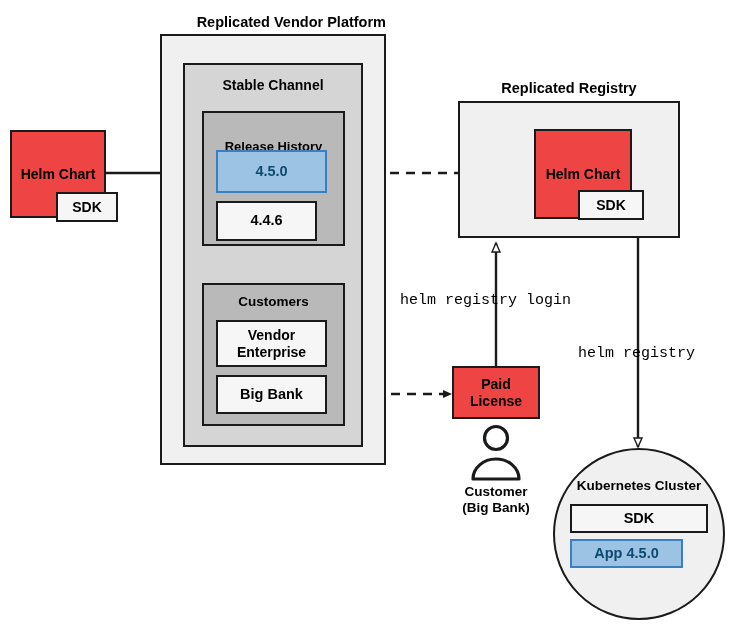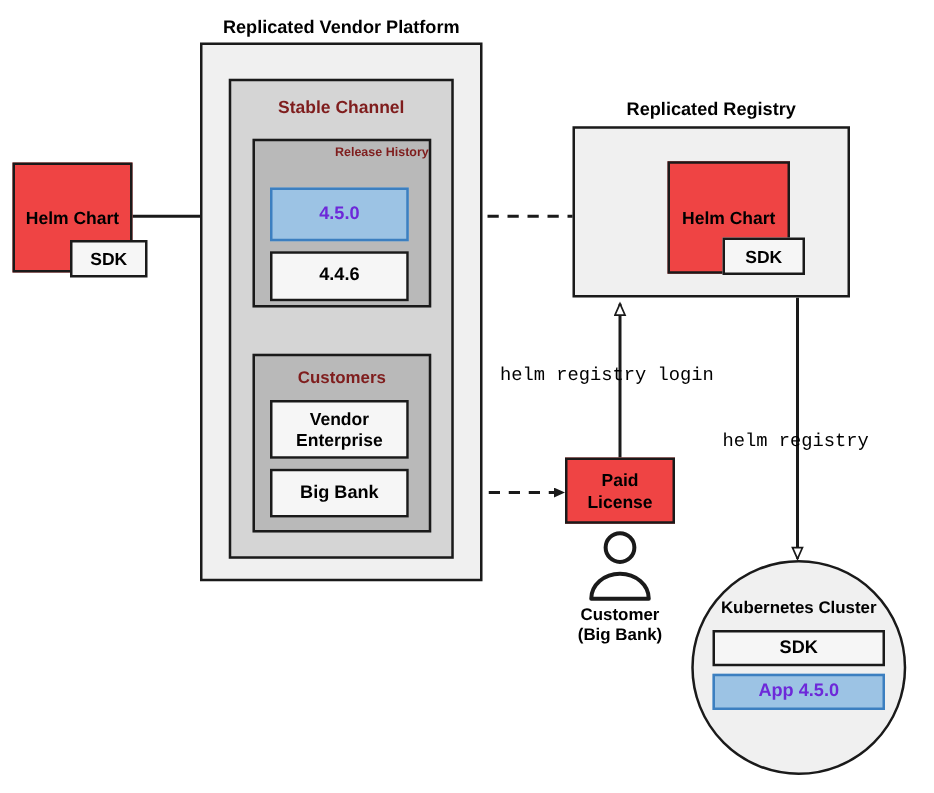--- a/index.html
+++ b/index.html
@@ -36,29 +36,29 @@
     text-align: center;
     font-weight: bold;
     color: #000000;
     line-height: 1.18;
   }
   .title-in {
     position: absolute;
     left: 0; right: 0;
     text-align: center;
     font-weight: bold;
-    color: #7f1d1d;
+    color: #000000;
   }
   .fill-platform { background: #f0f0f0; }
   .fill-channel  { background: #d5d5d5; }
   .fill-group    { background: #b9b9b9; }
   .fill-item     { background: #f6f6f6; }
   .fill-chart    { background: #ef4444; }
   .fill-registry { background: #f0f0f0; }
-  .fill-blue     { background: #9cc3e4; border-color: #3c7fc0; color: #6d28d9; justify-content: center; }
+  .fill-blue     { background: #9cc3e4; border-color: #3c7fc0; color: #0c4a6e; justify-content: center; }
   .circle {
     position: absolute;
     box-sizing: border-box;
     border: 2px solid #1a1a1a;
     border-radius: 50%;
     background: #f0f0f0;
   }
   .mono {
     position: absolute;
     font-family: "Liberation Mono", "DejaVu Sans Mono", monospace;
@@ -100,35 +100,35 @@
     <line x1="638" y1="238" x2="638" y2="447" stroke="#1a1a1a" stroke-width="2.4" marker-end="url(#arrow-open)"></line>
   </svg>
 
   <div class="box fill-chart" style="left:10px; top:130px; width:96px; height:88px; font-size:14px;">
     <span>Helm Chart</span>
   </div>
   <div class="box fill-item" style="left:56px; top:192px; width:62px; height:30px; font-size:14px;">
     <span>SDK</span>
   </div>
 
-  <div class="lbl" style="left:160px; top:14px; width:226px; font-size:14.5px;">Replicated Vendor Platform</div>
+  <div class="lbl" style="left:160px; top:14px; width:226px; font-size:14.5px;text-align:right;">Replicated Vendor Platform</div>
 
   <div class="box fill-platform" style="left:160px; top:34px; width:226px; height:431px; display:block;"></div>
 
   <div class="box fill-channel" style="left:183px; top:63px; width:180px; height:384px; display:block;">
     <div class="title-in" style="top:12px; font-size:14px;">Stable Channel</div>
   </div>
 
   <div class="box fill-group" style="left:202px; top:111px; width:143px; height:135px; display:block;">
-    <div class="title-in" style="top:4px; font-size:10px;text-align:right;">Release History</div>
+    <div class="title-in" style="top:26px; font-size:13px;">Release History</div>
   </div>
   <div class="box fill-blue" style="left:216px; top:150px; width:111px; height:43px; font-size:14.5px;">
     <span>4.5.0</span>
   </div>
-  <div class="box fill-item" style="left:216px; top:201px; width:111px; height:40px; font-size:14.5px;">
+  <div class="box fill-item" style="left:216px; top:201px; width:101px; height:40px; font-size:14.5px;">
     <span>4.4.6</span>
   </div>
 
   <div class="box fill-group" style="left:202px; top:283px; width:143px; height:143px; display:block;">
     <div class="title-in" style="top:9px; font-size:13.5px;">Customers</div>
   </div>
   <div class="box fill-item" style="left:216px; top:320px; width:111px; height:47px; font-size:14px; white-space:pre-line;">
     <span>Vendor
 Enterprise</span>
   </div>
@@ -159,20 +159,20 @@
     </svg>
     <div class="lbl" style="left:-8px; top:60px; width:98px; font-size:13.5px;">Customer
 (Big Bank)</div>
   </div>
 
   <div class="circle" style="left:553px; top:448px; width:172px; height:172px;"></div>
   <div class="lbl" style="left:553px; top:478px; width:172px; font-size:13.5px;">Kubernetes Cluster</div>
   <div class="box fill-item" style="left:570px; top:504px; width:138px; height:29px; font-size:14.5px;">
     <span>SDK</span>
   </div>
-  <div class="box fill-blue" style="left:570px; top:539px; width:138px; height:29px; font-size:14.5px;">
+  <div class="box fill-blue" style="left:570px; top:539px; width:113px; height:29px; font-size:14.5px;">
     <span>App 4.5.0</span>
   </div>
 
   <div class="mono" style="left:400px; top:292px; font-size:15px;">helm registry login</div>
   <div class="mono" style="left:578px; top:345px; font-size:15px;">helm registry</div>
 
 </div>
 
 </body></html>

